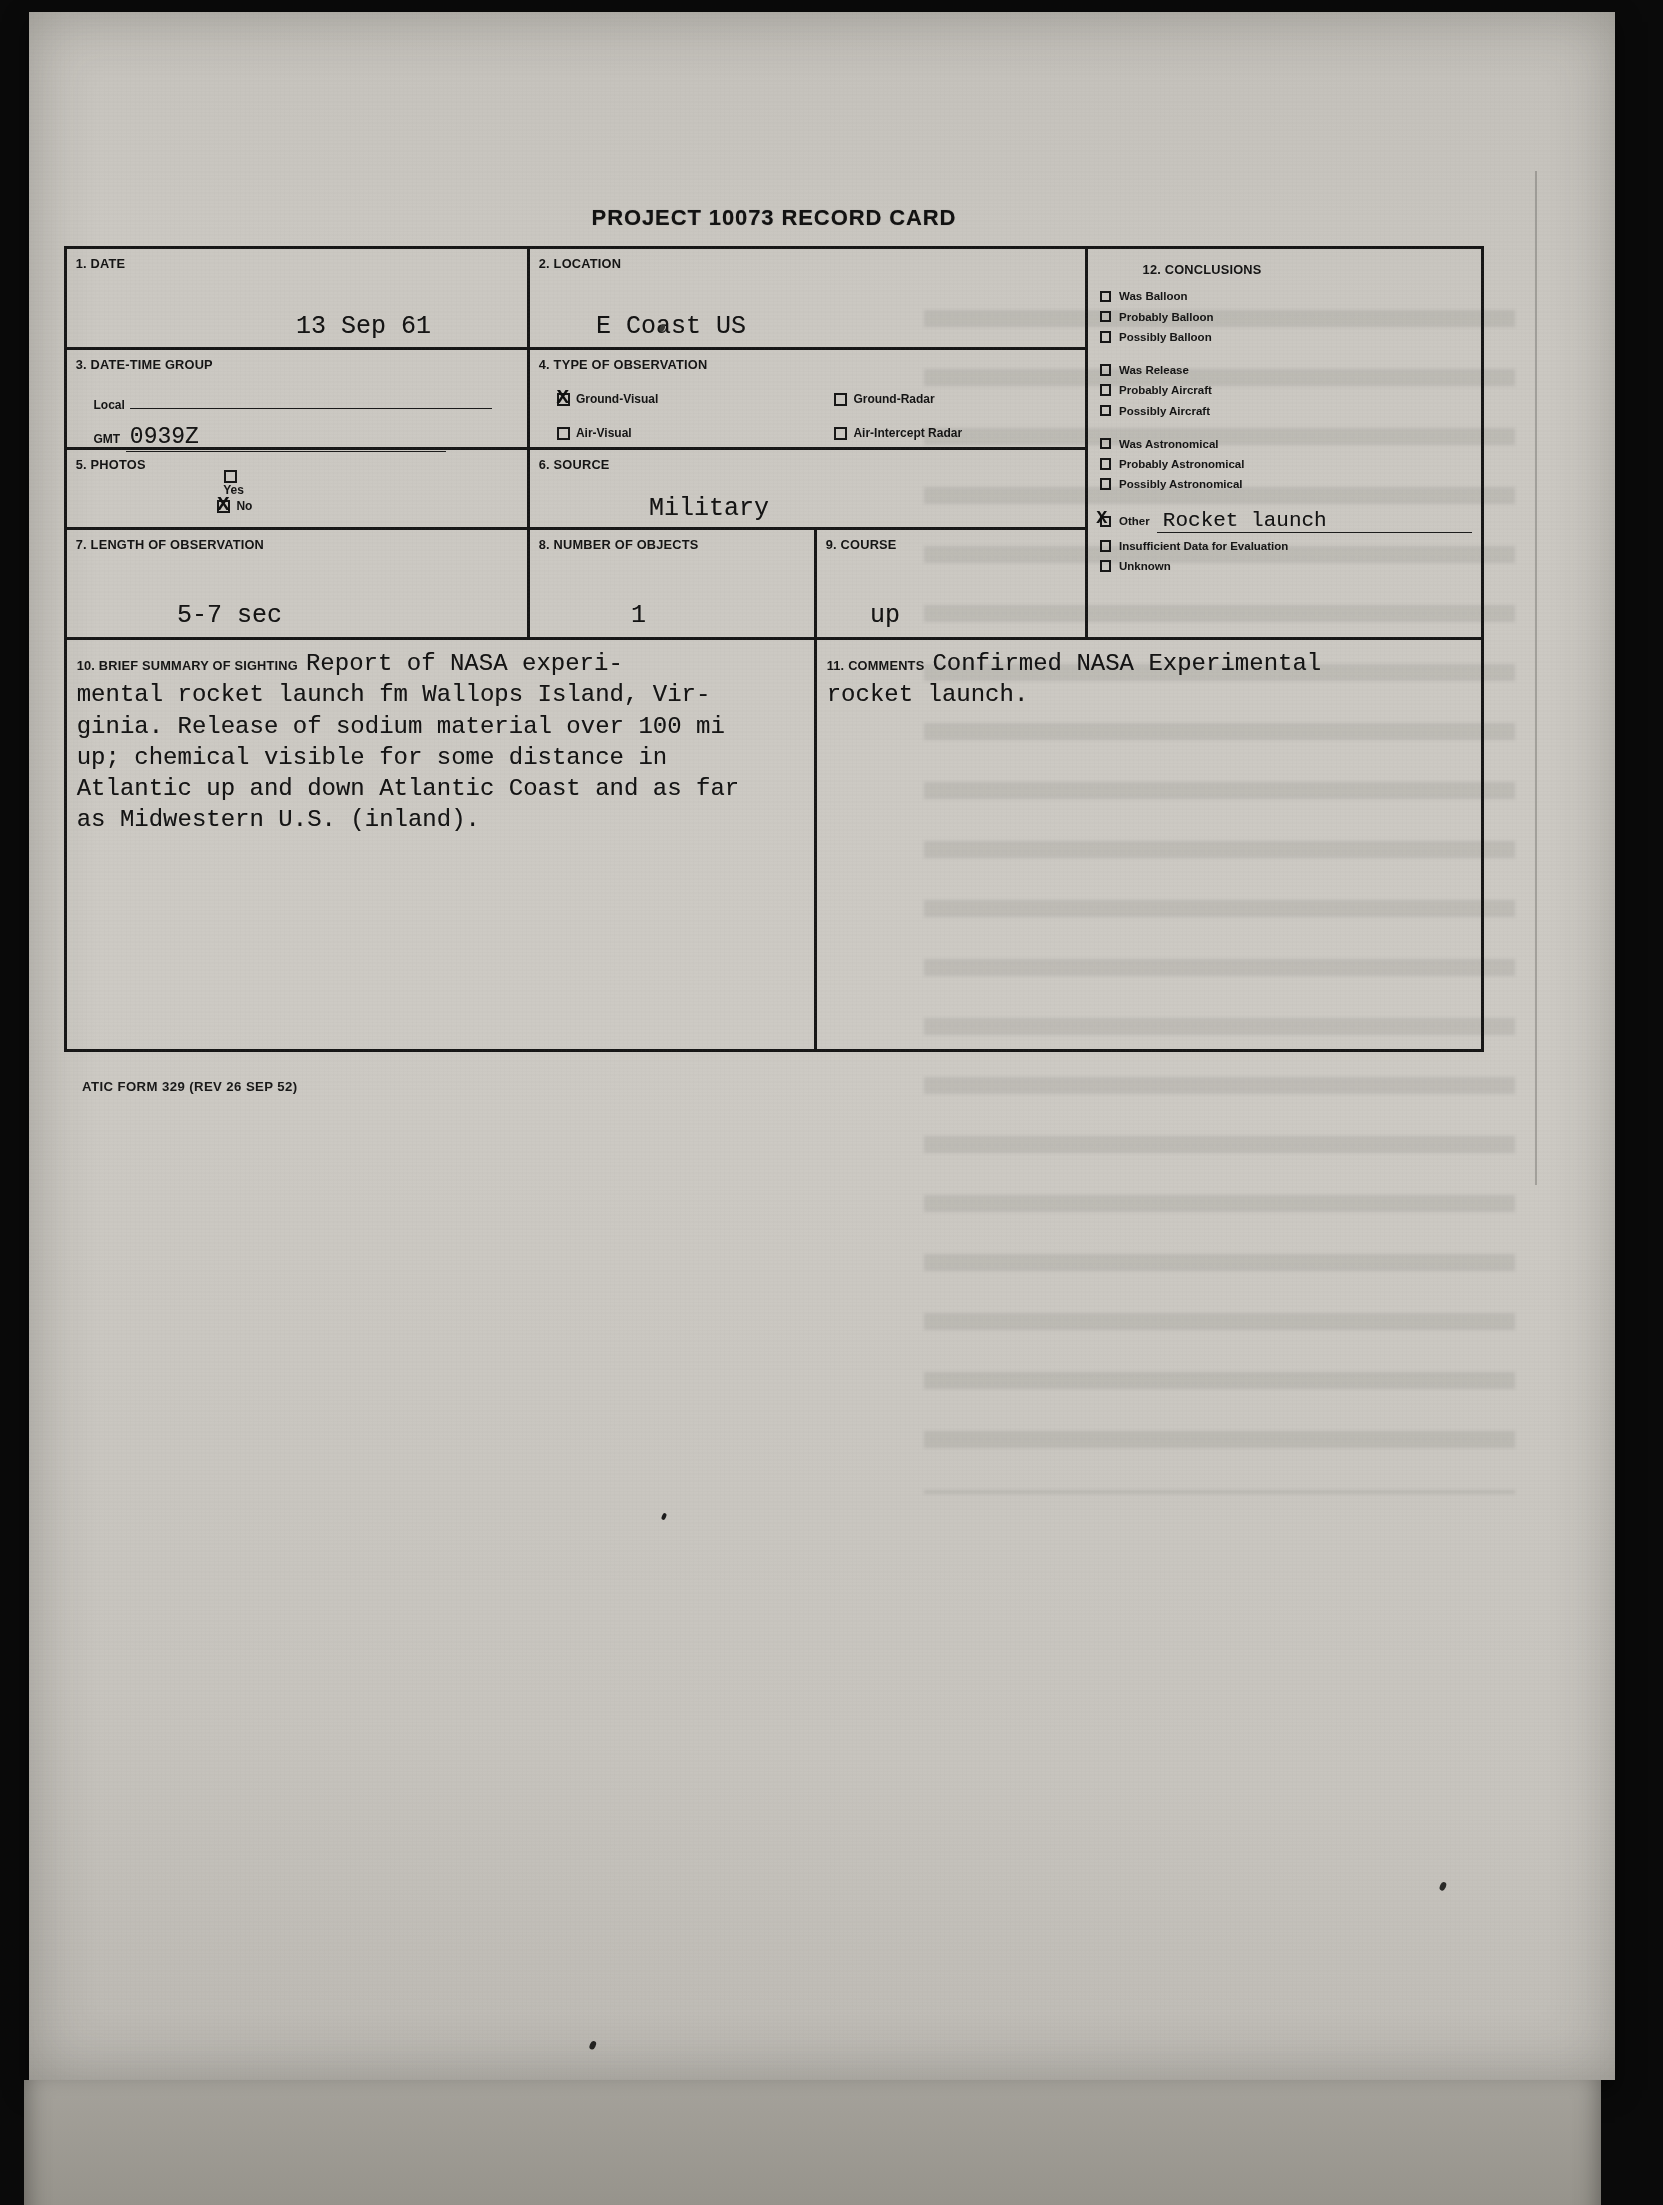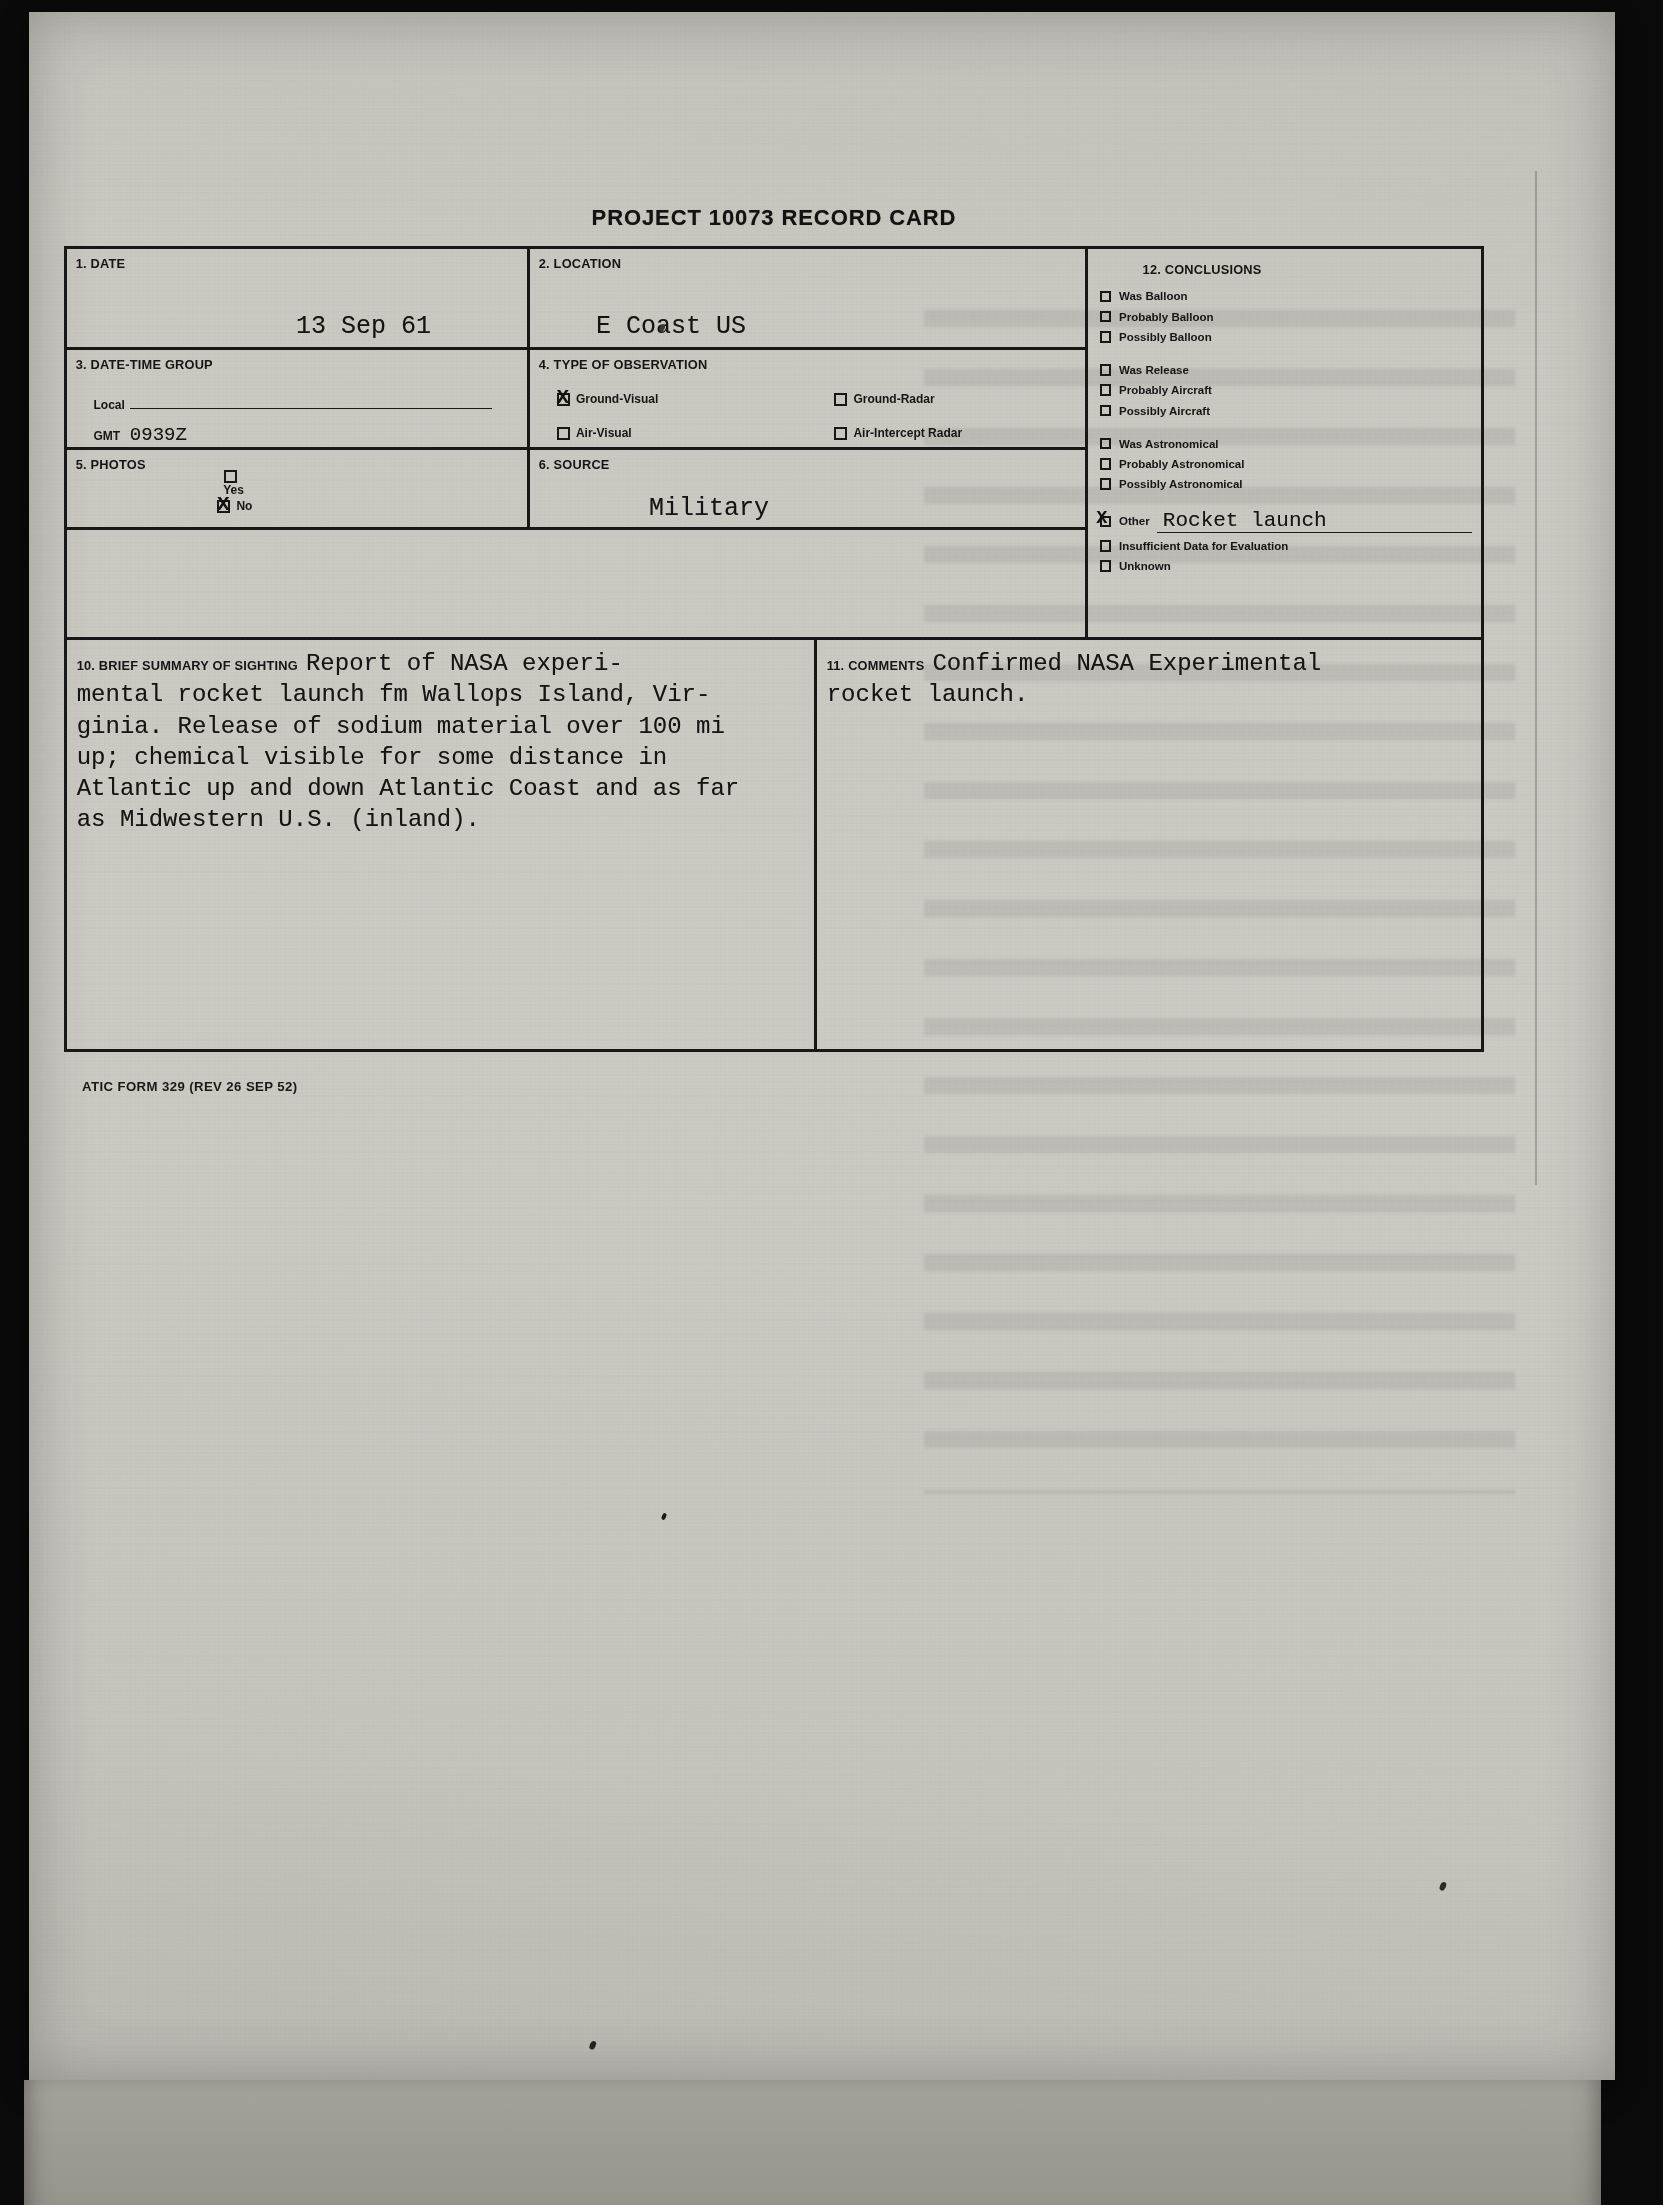--- a/index.html
+++ b/index.html
@@ -76,21 +76,21 @@
   .v-source   { position: absolute; left: 119px; bottom: 4.4px; }
   .v-length   { position: absolute; left: 110px; bottom: 7px; }
   .v-number   { position: absolute; left: 101px; bottom: 7px; }
   .v-course   { position: absolute; left: 53px; bottom: 7px; }
 
   .dtg-row { position: absolute; left: 26.5px; display: flex; align-items: baseline; }
   .dtg-local { top: 44px; }
   .dtg-gmt   { top: 74px; }
   .sublabel { font-weight: bold; font-size: 12px; }
   .fill-line { display: inline-block; width: 362px; height: 15px; border-bottom: 1.8px solid #1a1a1a; margin-left: 5.3px; }
-  .v-gmt { margin-left: 6.2px; font-size: 19px; border-bottom: 1.8px solid #1a1a1a; padding: 0 247px 0.9px 3.5px; }
+  .v-gmt { margin-left: 6.2px; font-size: 23px; border-bottom: 1.8px solid #1a1a1a; padding: 0 247px 0.9px 3.5px; }
 
   .opt { position: absolute; display: flex; align-items: center; }
   .o1 { left: 26.5px;  top: 42px; }
   .o2 { left: 304px; top: 42px; }
   .o3 { left: 26.5px;  top: 76px; }
   .o4 { left: 304px; top: 76px; }
   .p1 { left: 150px; top: 20px; flex-direction: column; }
   .p2 { left: 150px; top: 49px; }
   .box { width: 13.2px; height: 13.2px; border: 2.2px solid #161616; position: relative; flex: none; }
   .mark {
@@ -203,20 +203,34 @@
                 </span>
               <span class="opt-label">No</span>
             </div>
           </div>
           <div class="cell c2">
             <div class="flabel">6. SOURCE</div>
             <div class="tw v-source">Military</div>
           </div>
         </div>
 
+        <div class="row r4">
+          <div class="cell c1">
+            <div class="flabel">7. LENGTH OF OBSERVATION</div>
+            <div class="tw v-length">5-7 sec</div>
+          </div>
+          <div class="cell cB">
+            <div class="flabel">8. NUMBER OF OBJECTS</div>
+            <div class="tw v-number">1</div>
+          </div>
+          <div class="cell cC">
+            <div class="flabel">9. COURSE</div>
+            <div class="tw v-course">up</div>
+          </div>
+        </div>
       </div>
 
       <div class="concl">
         <div class="flabel">12. CONCLUSIONS</div>
         <div class="citems">
 
           <div class="citem">
             <span class="cbox">
                 <span class="mark"></span>
               </span>

